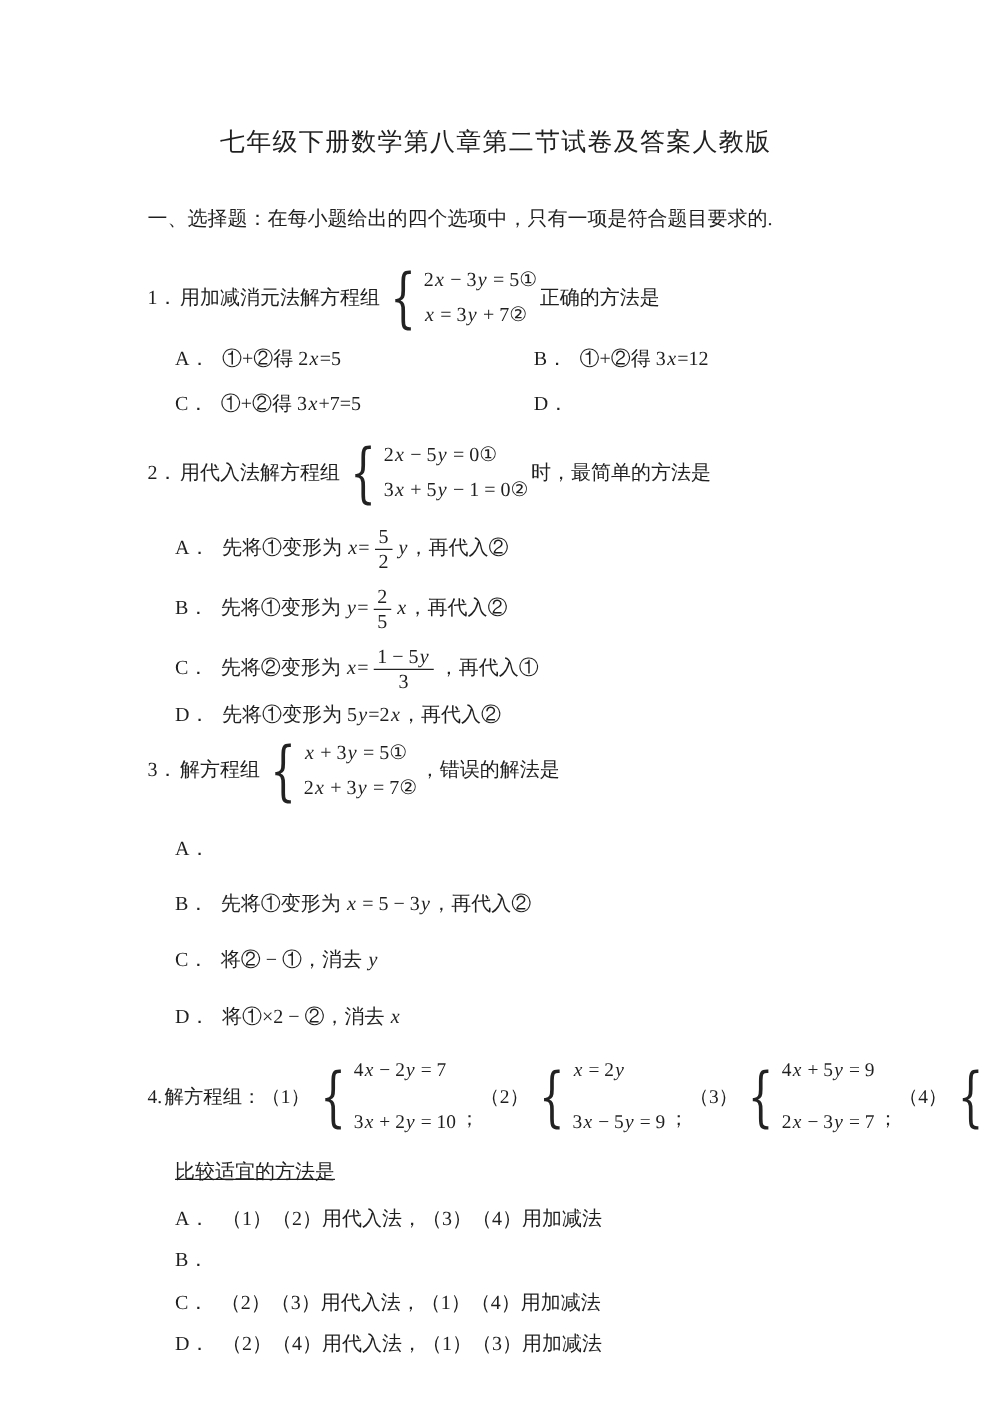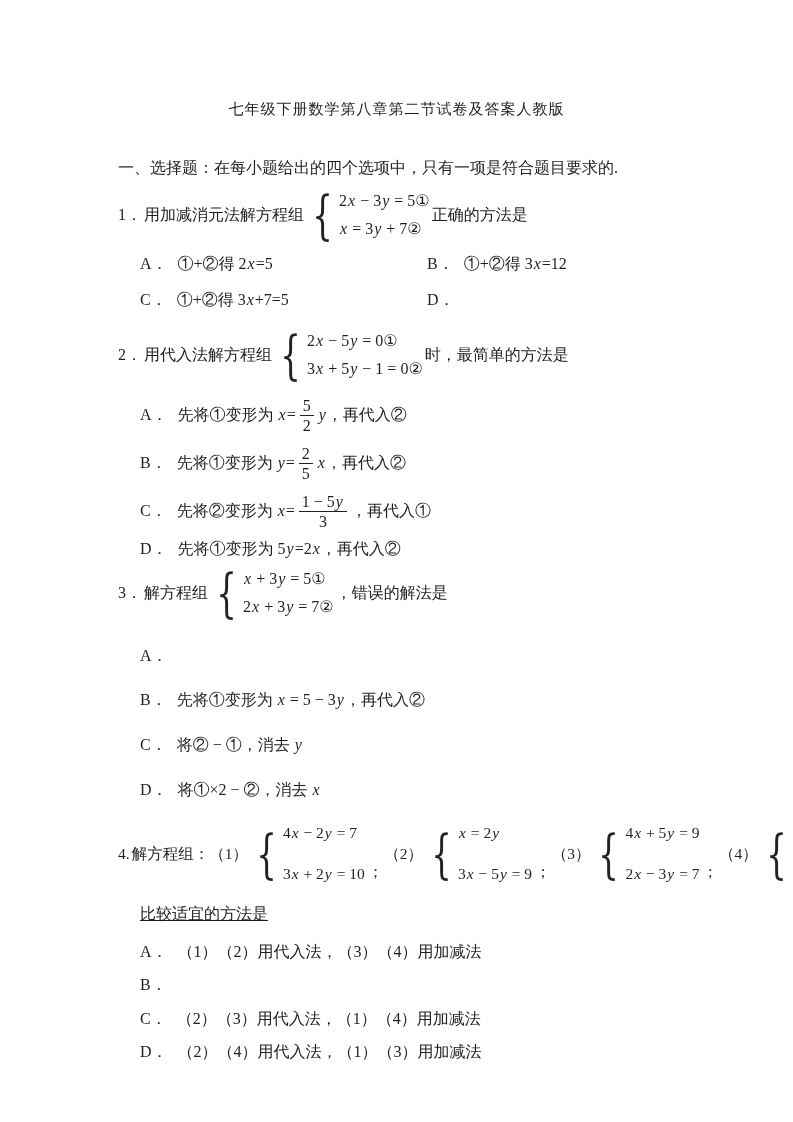--- a/index.html
+++ b/index.html
@@ -10,30 +10,30 @@
     color: #1f1f1f;
     overflow: hidden;
   }
   .page {
     width: 793px; height: 1122px;
     background: #ffffff;
     padding-top: 100px;
   }
   .doc-title {
     text-align: center;
-    font-size: 15px;
+    font-size: 20px;
     font-weight: 500;
     letter-spacing: 1px;
   }
   .content {
     padding: 38px 70px 0 118px;
     font-size: 16px;
     line-height: 1.35;
   }
-  .section-heading { margin-bottom: 10px; }
+  .section-heading { margin-bottom: 26px; }
 
   
   .qline {
     display: flex;
     align-items: center;
     margin-bottom: 12px;
     white-space: nowrap;
   }
   .qnum { margin-right: 2px; }
 

